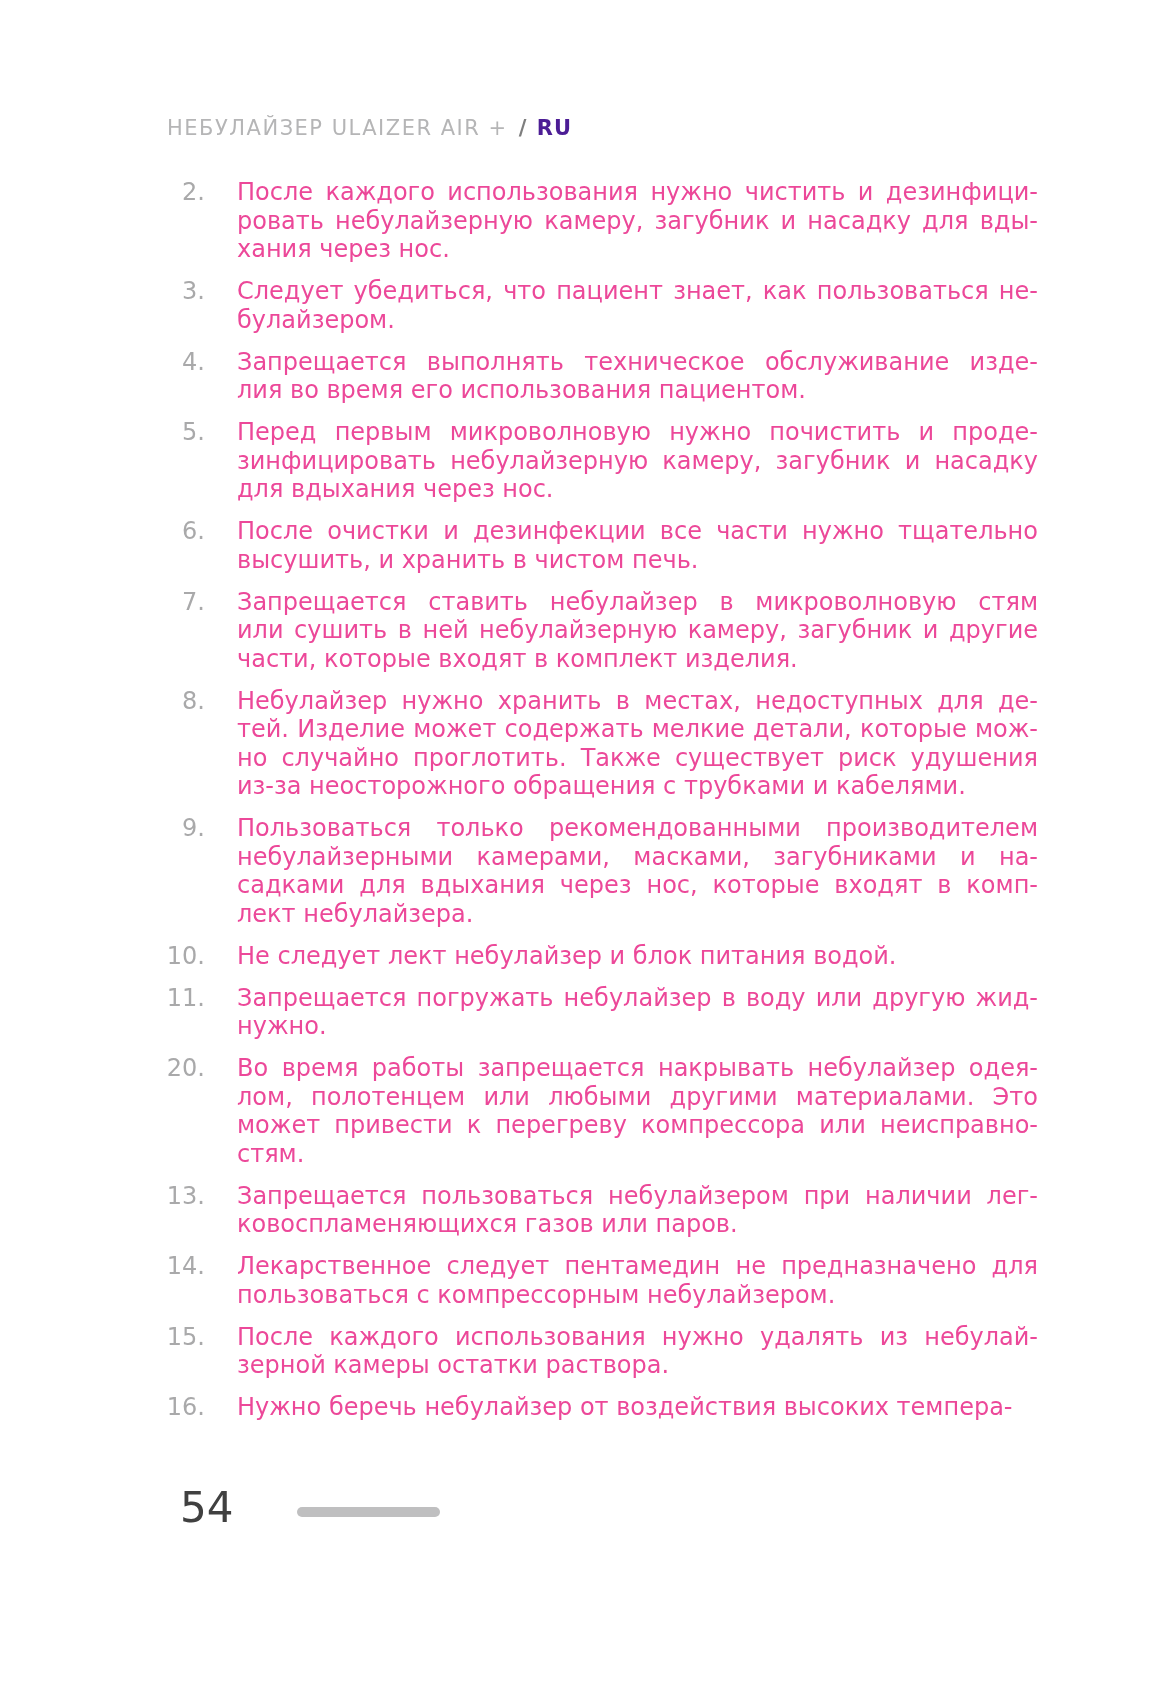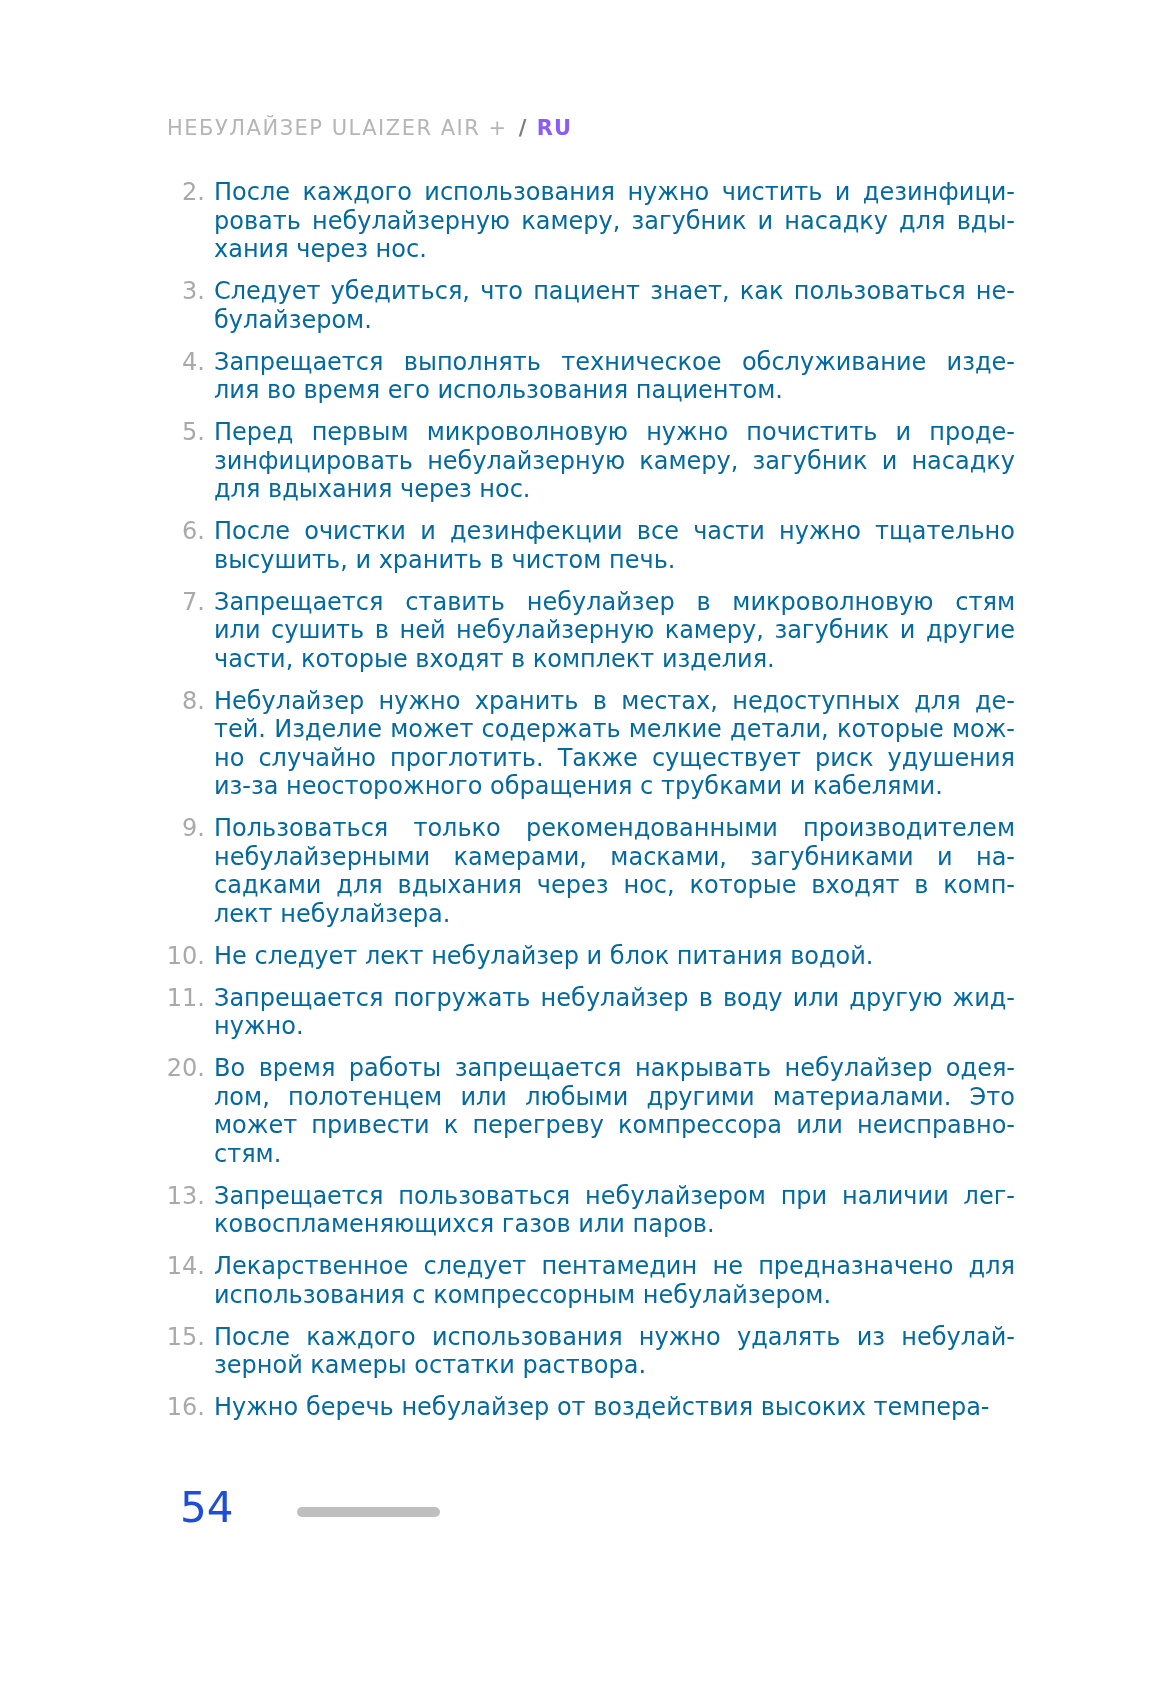--- a/index.html
+++ b/index.html
@@ -19,21 +19,21 @@
     letter-spacing: 1.5px;
     color: #b5b5b6;
     white-space: nowrap;
   }
   .doc-header .sep {
     color: #7e7e7e;
     font-weight: bold;
     margin: 0 9px 0 11px;
   }
   .doc-header .lang {
-    color: #8b5cf6;
+    color: #4c1d95;
     font-weight: bold;
     letter-spacing: 1px;
   }
 
   
   .safety-list {
     position: absolute;
     left: 147px; top: 178px;
     width: 880px;
   }
@@ -44,41 +44,41 @@
   .item .num {
     flex: none;
     width: 58px;
     text-align: right;
     font-size: 24px;
     line-height: 28.5px;
     color: #a9a9aa;
   }
   .item .text {
     flex: none;
-    margin-left: 9px;
+    margin-left: 32px;
     width: 801px;
     font-size: 24px;
     line-height: 28.5px;
-    color: #0369a1;
+    color: #ec4899;
   }
   .line {
     text-align: justify;
     text-align-last: justify;
   }
   .line:last-child {
     text-align-last: left;
   }
 
   
   .page-number {
     position: absolute;
     left: 180px; top: 1487px;
     font-size: 42px;
     line-height: 1;
-    color: #1d4ed8;
+    color: #404040;
   }
   .footer-bar {
     position: absolute;
     left: 297px; top: 1507px;
     width: 143px; height: 10px;
     border-radius: 5px;
     background: #bfbfc0;
   }
 </style>
 </head>
@@ -191,21 +191,21 @@
     <div class="text">
       <div class="line">Запрещается пользоваться небулайзером при наличии лег-</div>
       <div class="line">ковоспламеняющихся газов или паров.</div>
     </div>
   </div>
 
   <div class="item">
     <div class="num">14.</div>
     <div class="text">
       <div class="line">Лекарственное следует пентамедин не предназначено для</div>
-      <div class="line">использования с компрессорным небулайзером.</div>
+      <div class="line">пользоваться с компрессорным небулайзером.</div>
     </div>
   </div>
 
   <div class="item">
     <div class="num">15.</div>
     <div class="text">
       <div class="line">После каждого использования нужно удалять из небулай-</div>
       <div class="line">зерной камеры остатки раствора.</div>
     </div>
   </div>

